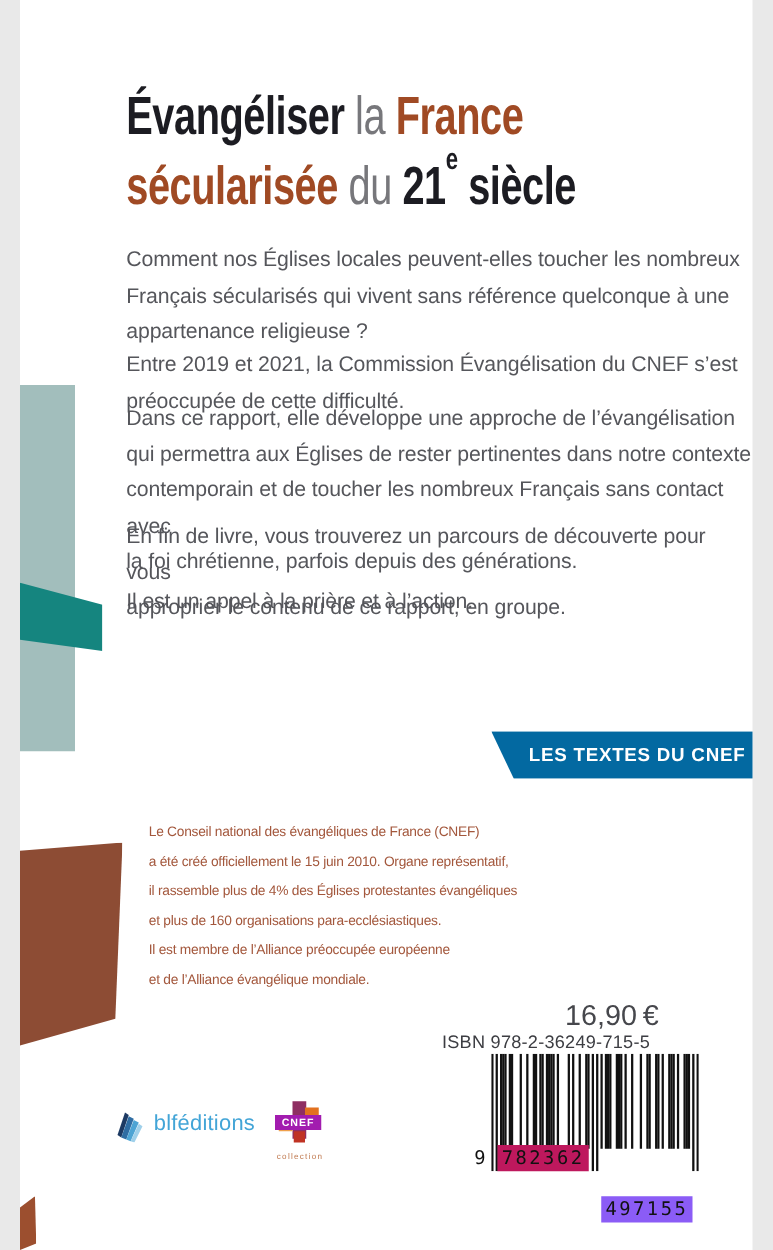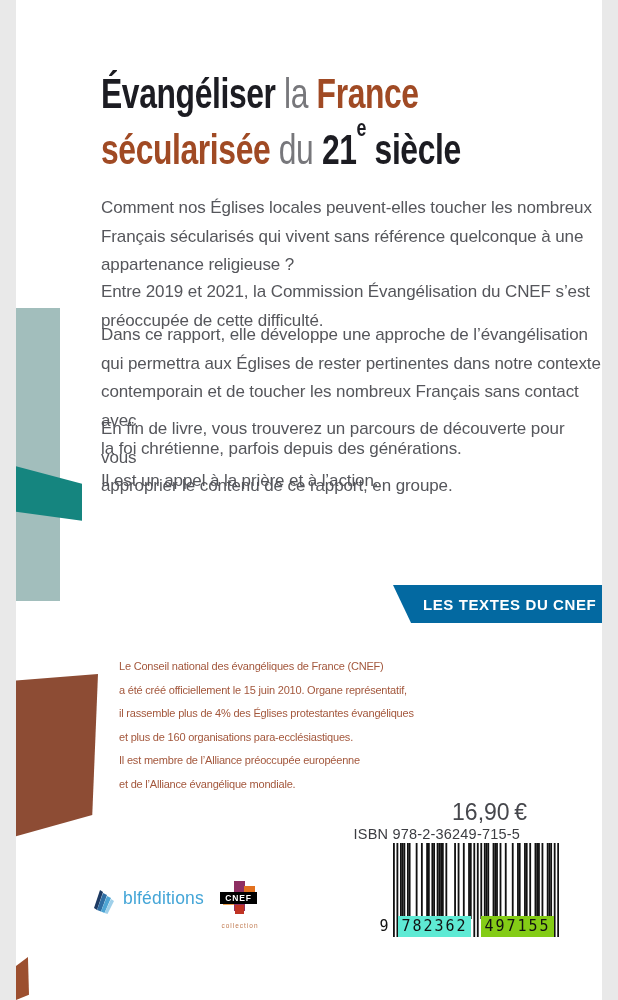--- a/index.html
+++ b/index.html
@@ -64,32 +64,32 @@
   
   .price { position:absolute; right:75px; top:799px; font-size:23px; color:#46474c; letter-spacing:0.3px; }
   .isbn  { position:absolute; right:82px; top:826px; font-size:14.5px; color:#3c3d42; letter-spacing:0.2px; }
   .barcode { position:absolute; left:377px; top:843px; width:166px; height:94px; background:#fff; }
   .barcode svg { position:absolute; left:0; top:0; }
   .bc-digit {
     position:absolute; top:73px; height:21px; font-family:"DejaVu Sans Mono","Liberation Mono",monospace;
     font-size:15px; color:#111; line-height:21px; text-align:center; letter-spacing:2px;
   }
   .bc-first { left:-16px; width:14px; letter-spacing:0; }
-  .bc-left  { left:5px;  width:73px; background:#5eead4; }
-  .bc-right { left:88px; width:73px; background:#84cc16; }
+  .bc-left  { left:5px;  width:73px; background:#be185d; }
+  .bc-right { left:88px; width:73px; background:#8b5cf6;margin-top:41px; }
 
   
   .publisher { position:absolute; left:76px; top:888px; display:flex; align-items:flex-start; gap:7px; }
   .publisher-name { font-size:17.5px; color:#43a5d7; letter-spacing:0.2px; }
   .cneflogo { position:absolute; left:204px; top:881px; width:40px; height:52px; }
   .cl-rect { position:absolute; }
   .cl-vert   { left:14px; top:0;    width:11px; height:30px; background:#8e2f62; }
   .cl-or1    { left:24px; top:5px;  width:11px; height:11px; background:#e2711f; }
   .cl-or2    { left:3px;  top:13px; width:11px; height:11px; background:#efa14c; }
-  .cl-band   { left:0;    top:11px; width:37px; height:12px; background:#000000;
+  .cl-band   { left:0;    top:11px; width:37px; height:12px; background:#a21caf;
                color:#fff; font-weight:bold; font-size:8.5px; line-height:12px; text-align:center; letter-spacing:0.8px; }
   .cl-sq     { left:15px; top:24px; width:9px;  height:9px;  background:#c03323; }
   .cl-collection { position:absolute; left:0; top:41px; width:40px; text-align:center;
                    font-size:6.5px; color:#c07a50; letter-spacing:1px; }
 </style>
 </head>
 <body>
 
 <div class="page">
 

